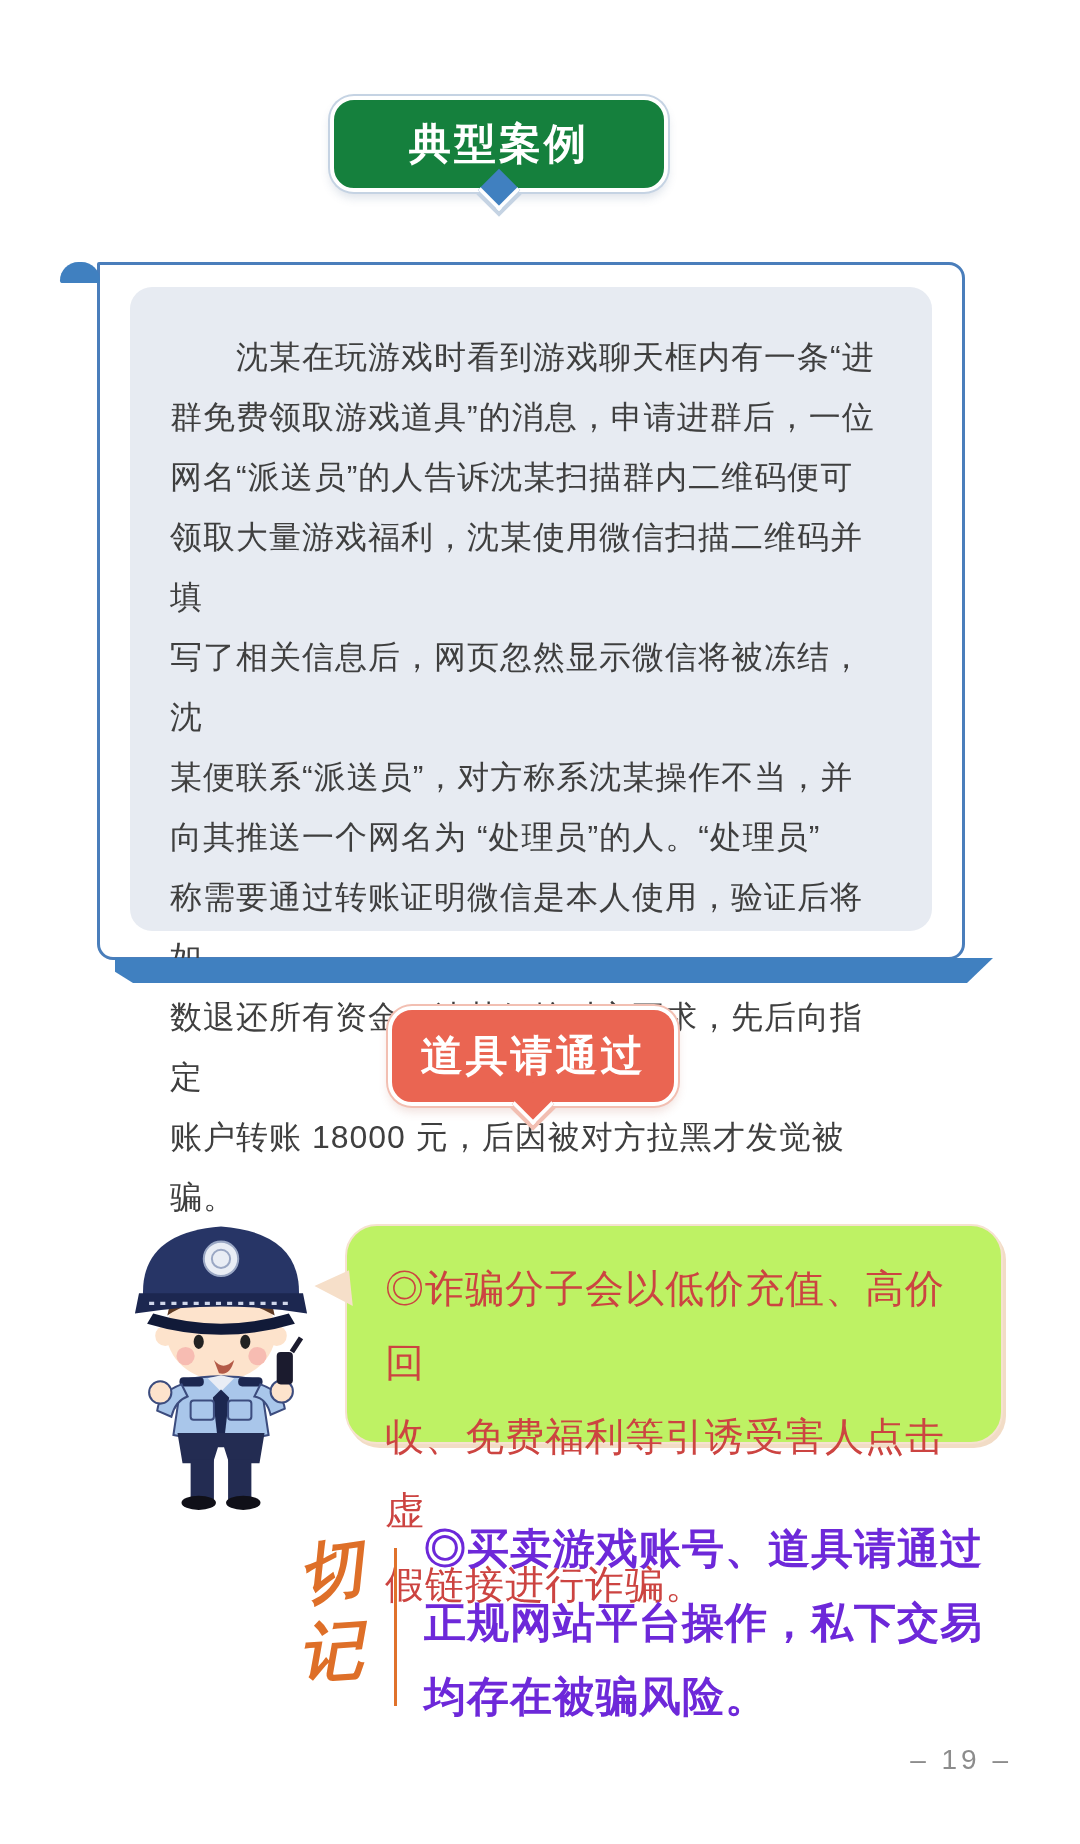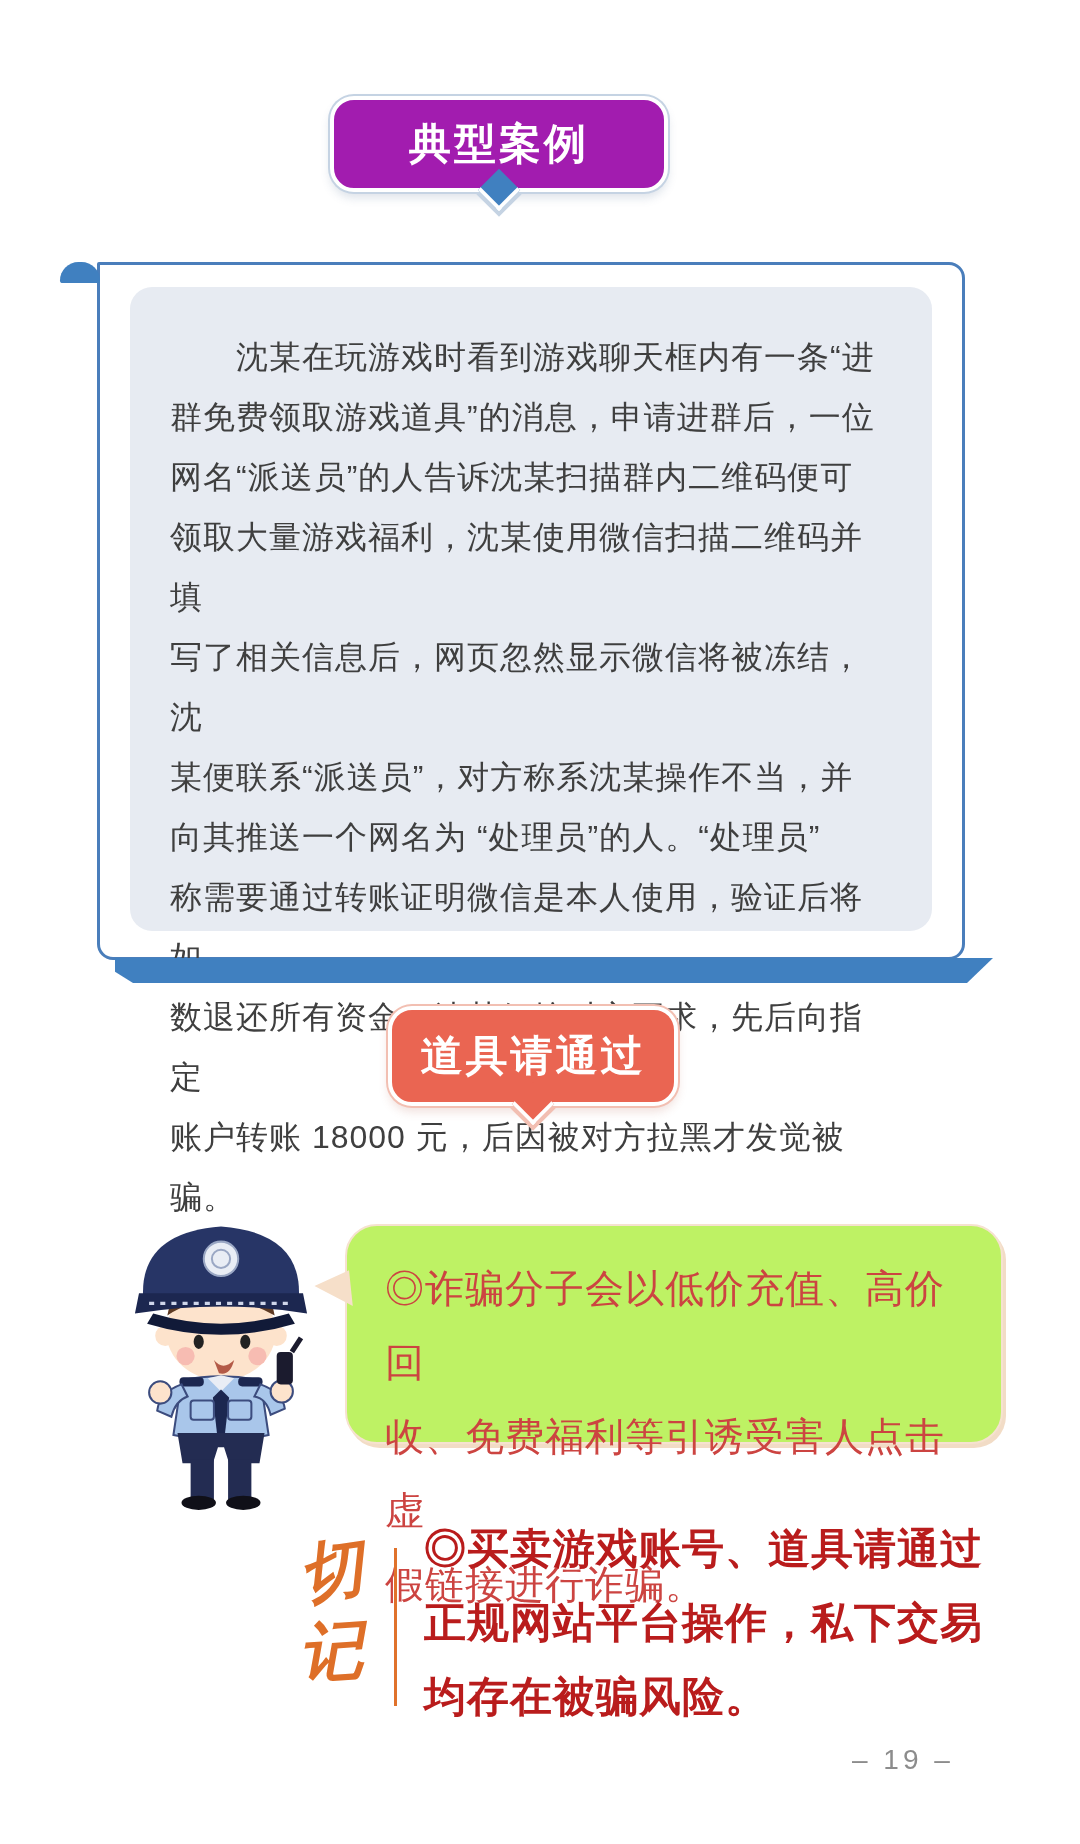--- a/index.html
+++ b/index.html
@@ -13,21 +13,21 @@
     position:absolute;display:flex;align-items:center;justify-content:center;
     border:4px solid #ffffff;border-radius:24px;
     color:#ffffff;font-family:"Liberation Serif", serif;font-weight:bold;
     font-size:42px;letter-spacing:3px;
   }
   .badge .tail{
     position:absolute;left:50%;bottom:-17px;width:26px;height:26px;
     transform:translateX(-50%) rotate(45deg);
     border-right:4px solid #ffffff;border-bottom:4px solid #ffffff;
   }
-  .badge-blue{left:330px;top:96px;width:330px;height:88px;background:#a21caf;
+  .badge-blue{left:330px;top:96px;width:330px;height:88px;background:#15803d;
     box-shadow:0 0 0 2px #C5D3E3,0 6px 10px rgba(70,100,140,.18);}
   .badge-blue .tail{background:#4080C0;box-shadow:3px 3px 0 1px #C5D3E3;}
   .badge-red{left:388px;top:1006px;width:282px;height:92px;background:#EA6552;
     box-shadow:0 0 0 2px #F2BFB2,0 6px 10px rgba(180,90,70,.18);}
   .badge-red .tail{background:#EA6552;box-shadow:3px 3px 0 1px #F2BFB2;}
 
   
   .case-box{
     position:absolute;left:97px;top:262px;width:868px;height:698px;
     background:#ffffff;border:3px solid #4a7ebb;border-radius:2px 16px 16px 16px;
@@ -79,27 +79,27 @@
     color:#DE6F28;font-family:"DejaVu Serif", serif;font-style:italic;
     font-weight:bold;font-size:64px;line-height:78px;
   }
   .remember-label .ch1{transform:rotate(-8deg);}
   .remember-label .ch2{transform:rotate(-4deg);}
   .remember-divider{
     position:absolute;left:394px;top:1548px;width:3px;height:158px;background:#E0722B;
   }
   .remember-text{
     position:absolute;left:424px;top:1512px;width:600px;
-    color:#b91c1c;font-size:42px;font-weight:bold;line-height:74px;
+    color:#6d28d9;font-size:42px;font-weight:bold;line-height:74px;
     white-space:pre-line;letter-spacing:1px;
   }
 
   
   .page-number{
-    position:absolute;left:852px;top:1744px;width:160px;text-align:left;
+    position:absolute;left:852px;top:1744px;width:160px;text-align:right;
     color:#8C8C8C;font-size:28px;letter-spacing:4px;
   }
 </style>
 </head>
 <body>
 
 <div class="screen">
 
   <div class="badge badge-blue">
     <span class="tail"></span>

